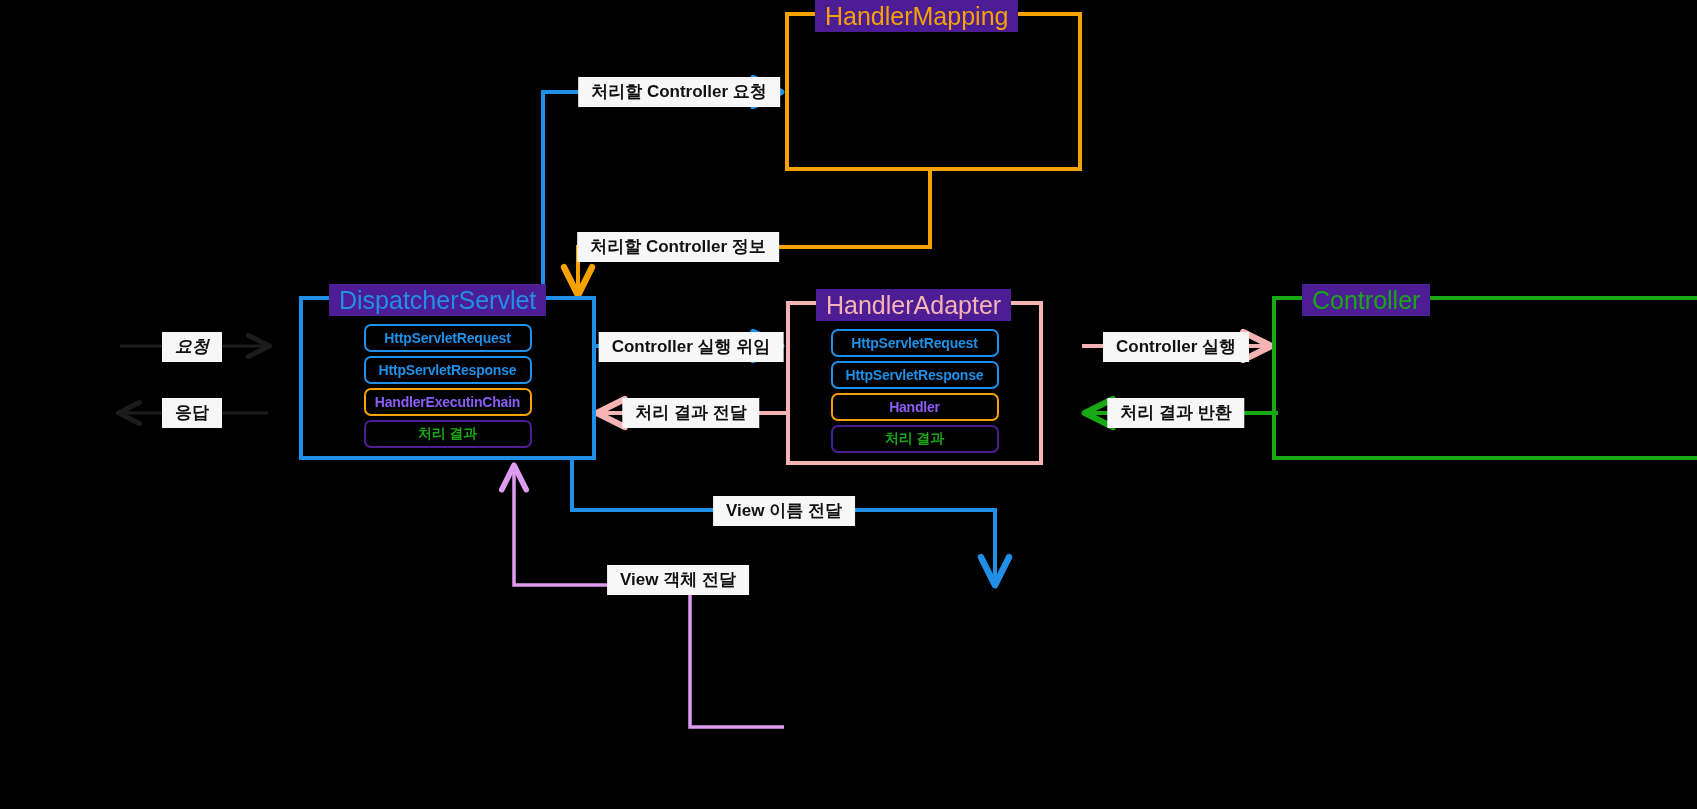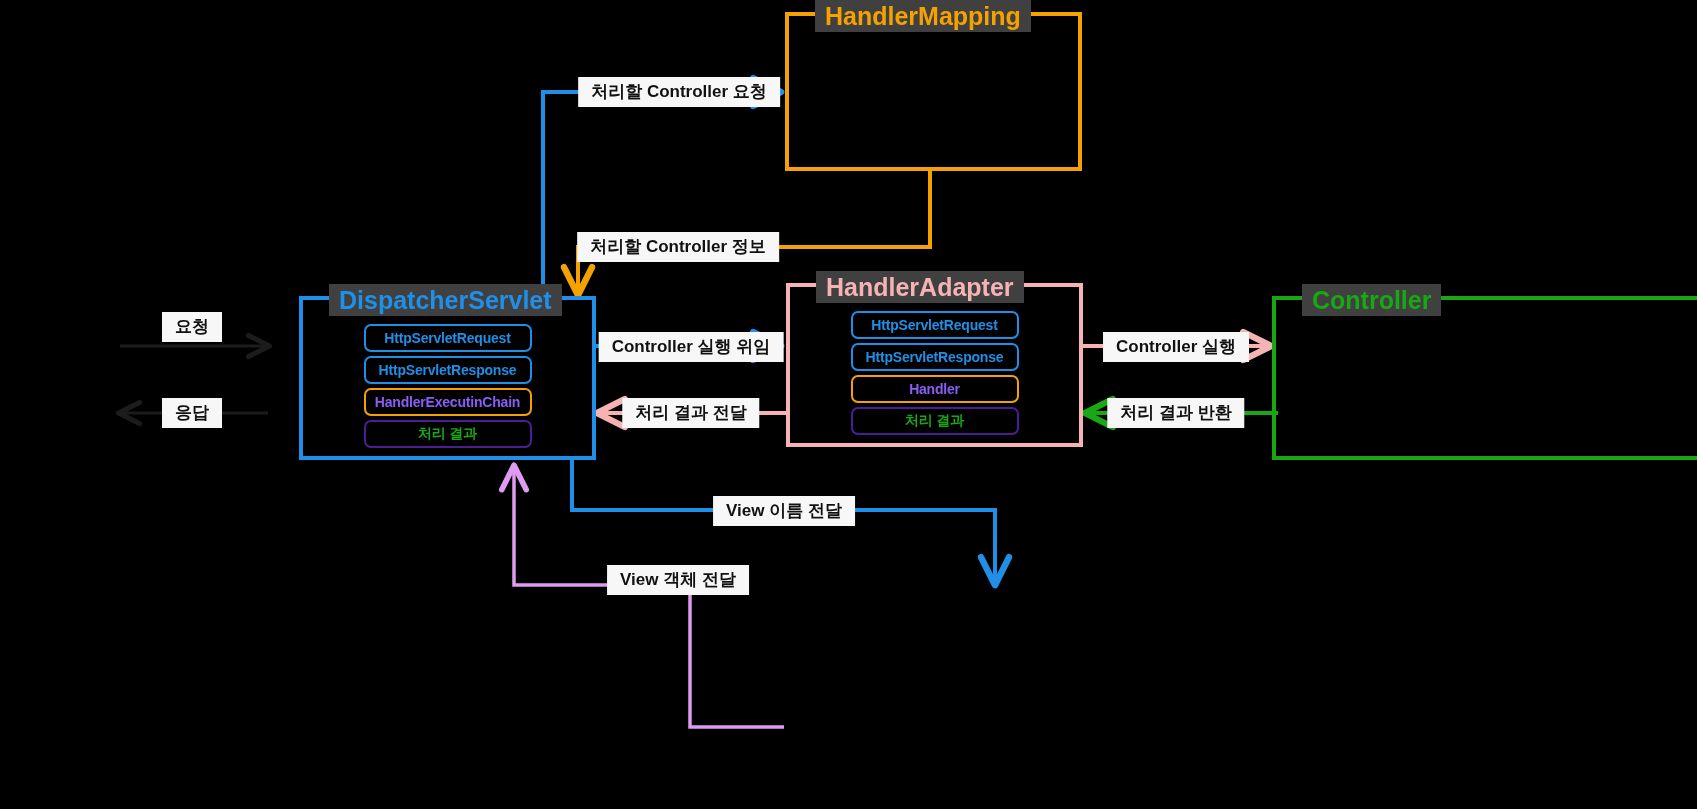--- a/index.html
+++ b/index.html
@@ -8,22 +8,22 @@
     font-family:"Liberation Sans","DejaVu Sans",sans-serif;
     background:#000;
   }
   #stage{position:absolute;left:0;top:0;width:1697px;height:809px;}
   svg.wires{position:absolute;left:0;top:0;width:1697px;height:809px;pointer-events:none;}
 
   
   .cbox{position:absolute;box-sizing:border-box;background:transparent;}
   .cbox > .ctitle{
     position:absolute;top:-16px;left:26px;
-    padding:0 10px;background:#404040;
-    font-size:25px;font-weight:bold;line-height:32px;white-space:nowrap;text-align:center;
+    padding:0 10px;background:#4c1d95;
+    font-size:25px;font-weight:normal;line-height:32px;white-space:nowrap;text-align:center;
   }
   .cbox.blue{border:4px solid #1f8fe8;}
   .cbox.blue > .ctitle{color:#1f8fe8;}
   .cbox.orange{border:4px solid #f5a201;}
   .cbox.orange > .ctitle{color:#f5a201;}
   .cbox.pink{border:4px solid #f6b3b4;}
   .cbox.pink > .ctitle{color:#f6b3b4;}
   .cbox.green{border:4px solid #17a814;}
   .cbox.green > .ctitle{color:#17a814;}
   .cbox.violet{border:4px solid #df9bf2;}
@@ -104,36 +104,36 @@
       <div class="pill blue">HttpServletResponse</div>
       <div class="pill orange">HandlerExecutinChain</div>
       <div class="pill green">처리 결과</div>
     </div>
   </div>
 
   <div class="cbox orange" style="left:785px;top:12px;width:297px;height:159px;">
     <div class="ctitle">HandlerMapping</div>
   </div>
 
-  <div class="cbox pink" style="left:786px;top:283px;width:297px;height:164px;">
+  <div class="cbox pink" style="left:786px;top:301px;width:257px;height:164px;">
     <div class="ctitle">HandlerAdapter</div>
     <div class="items" style="left:60px;right:60px;top:24px;">
       <div class="pill blue">HttpServletRequest</div>
       <div class="pill blue">HttpServletResponse</div>
       <div class="pill orange">Handler</div>
       <div class="pill green">처리 결과</div>
     </div>
   </div>
 
   <div class="cbox green" style="left:1272px;top:296px;width:430px;height:164px;">
     <div class="ctitle">Controller</div>
   </div>
 
 
-  <div class="elabel" style="left:192px;top:327px;">요청</div>
+  <div class="elabel" style="left:192px;top:347px;font-style:italic;">요청</div>
 
   <div class="elabel" style="left:192px;top:413px;">응답</div>
 
   <div class="elabel" style="left:679px;top:92px;">처리할 Controller 요청</div>
 
   <div class="elabel" style="left:678px;top:247px;">처리할 Controller 정보</div>
 
   <div class="elabel" style="left:691px;top:347px;">Controller 실행 위임</div>
 
   <div class="elabel" style="left:691px;top:413px;">처리 결과 전달</div>

